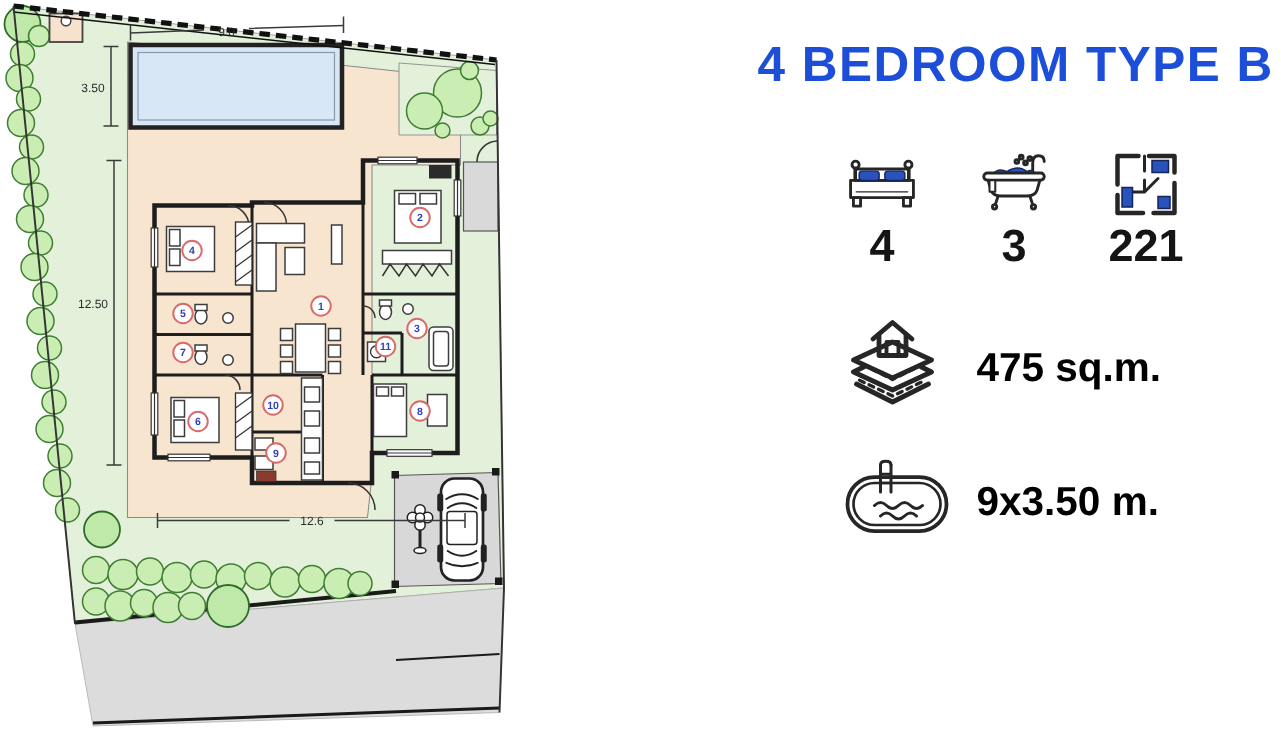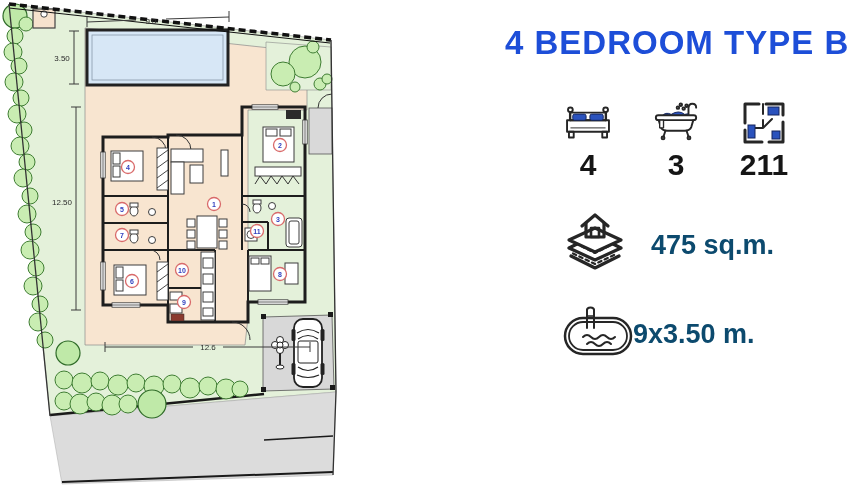--- a/index.html
+++ b/index.html
@@ -24,25 +24,25 @@
   .info-panel{position:absolute;left:427px;top:0;width:427px;height:494px;}
   .plan-title{
     position:absolute;left:78px;top:24px;white-space:nowrap;
     font-size:33px;font-weight:bold;letter-spacing:1px;color:#1d4ed8;
   }
   .stats-row{position:absolute;left:128px;top:96px;display:flex;gap:22px;}
   .stat{width:66px;display:flex;flex-direction:column;align-items:center;}
   .stat .ic{height:50px;display:flex;align-items:flex-end;justify-content:center;}
   .stat .val{font-size:30px;font-weight:bold;color:#151515;line-height:1;margin-top:4px;}
   .feature-row{position:absolute;display:flex;align-items:center;}
-  .feature-row .ftext{font-size:27px;font-weight:bold;color:#0c4a6e;white-space:nowrap;}
+  .feature-row .ftext{font-size:27px;font-weight:bold;color:#000000;white-space:nowrap;}
   .row-land{left:136px;top:210px;}
   .row-land .ftext{margin-left:24px;}
   .row-pool{left:136px;top:306px;}
-  .row-pool .ftext{margin-left:0;}
+  .row-pool .ftext{margin-left:18px;}
   .stroke-ic{stroke:#262626;fill:none;stroke-linecap:round;stroke-linejoin:round;}
 </style>
 </head>
 <body>
 
 <div class="canvas">
 
   <div class="plan-area">
     <svg width="427" height="494" viewBox="0 0 427 494" xmlns="http://www.w3.org/2000/svg">
 
@@ -411,21 +411,21 @@
               <path d="M4,4 H18 M25,4 H42 V15 M42,22 V42 H28 M21,42 H4 V30 M4,23 V4" fill="none"></path>
             </g>
             <g class="stroke-ic" stroke-width="2">
               <path d="M22,4 V14 M22,20 V28 H14 M22,28 L31,19" fill="none"></path>
             </g>
             <rect x="27" y="7" width="11" height="8" fill="#2a52bd" stroke="#14255c" stroke-width="1"></rect>
             <rect x="7" y="25" width="7" height="13" fill="#2a52bd" stroke="#14255c" stroke-width="1"></rect>
             <rect x="31" y="31" width="8" height="8" fill="#2a52bd" stroke="#14255c" stroke-width="1"></rect>
           </svg>
         </div>
-        <div class="val">211</div>
+        <div class="val">221</div>
       </div>
 
     </div>
 
     <div class="feature-row row-land">
       <span>
         <svg width="64" height="66" viewBox="0 0 64 66">
           <g class="stroke-ic" stroke-width="3.2">
             <path d="M8,46 L32,58 L56,46" fill="none"></path>
             <path d="M6,38 L32,50 L58,38 L51,34.5 M13,34.5 L6,38" fill="none"></path>

